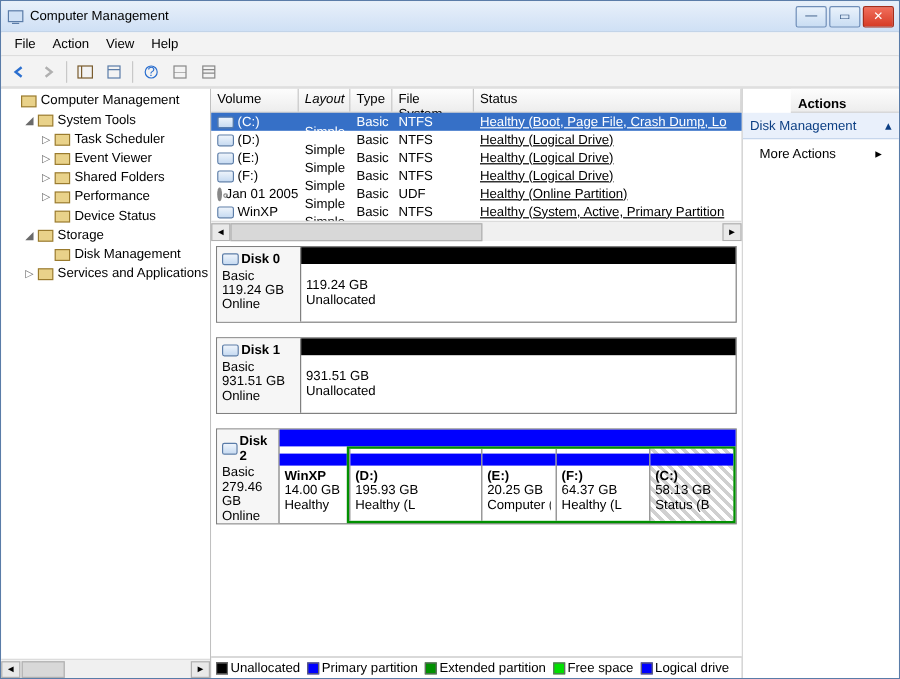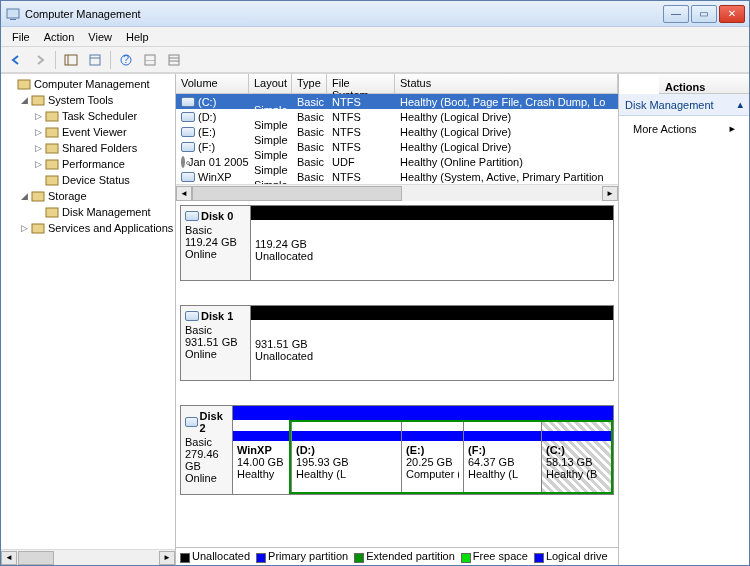--- a/index.html
+++ b/index.html
@@ -22,33 +22,33 @@
 .tree-row { display: flex; align-items: center; height: 16px; white-space: nowrap; overflow: hidden; }
 .tree-row .exp { width: 11px; text-align: center; color: #6a6a6a; font-size: 9px; }
 .tree-row .icon { width:16px; height:16px; display:inline-flex; align-items:center; justify-content:center; margin-right:2px;}
 .tree-row .label { color: #000; }
 .tree-scroll { height: 16px; border-top: 1px solid #dcdcdc; display: flex; align-items: center; background: #f0f0f0; }
 .tree-scroll .arrow { width: 16px; height: 14px; border: 1px solid #b0b0b0; background: #e9e9e9; display: flex; align-items: center; justify-content: center; font-size: 8px; }
 .tree-scroll .thumb { width: 36px; height: 14px; background: #d8d8d8; border: 1px solid #b0b0b0; margin-left: 1px; }
 .main { flex: 1; display: flex; flex-direction: column; min-width: 0; border-right: 1px solid #c0c0c0; }
 .volhead { display: flex; height: 20px; border-bottom: 1px solid #c8c8c8; background: linear-gradient(#fdfdfd,#ededed); }
 .volhead div { border-right: 1px solid #c8c8c8; padding: 3px 5px; color: #000; }
-.vh-vol { width: 73px; } .vh-lay { width: 43px; } .vh-typ { width: 35px; } .vh-fs { width: 68px; } .vh-stat { flex:1; }
+.vh-vol { width: 73px; } .vh-lay { width: 43px; font-style: italic; } .vh-typ { width: 35px; } .vh-fs { width: 68px; } .vh-stat { flex:1; }
 .volrow { display: flex; height: 15px; align-items: center; }
 .volrow div { padding: 0 5px; white-space: nowrap; overflow: hidden; }
 .volrow.sel { background: #3670c7; color: #fff; }
 .volrow .c-vol { width: 73px; display:flex; align-items:center; gap:3px;} 
-.volrow .c-lay { width: 43px; margin-top: 16px; } .volrow .c-typ { width: 35px; } .volrow .c-fs { width: 68px; } .volrow .c-stat { flex:1; }
+.volrow .c-lay { width: 43px; margin-top: 16px; } .volrow .c-typ { width: 35px; } .volrow .c-fs { width: 68px; } .volrow .c-stat { flex:1;text-decoration:underline; }
 .vol-hscroll { height: 17px; background: #f0f0f0; border-top: 1px solid #dcdcdc; display: flex; align-items: center; }
 .vol-hscroll .arrow { width: 16px; height: 15px; border: 1px solid #b0b0b0; background: #e9e9e9; display:flex;align-items:center;justify-content:center;font-size:8px;}
 .vol-hscroll .track { flex:1; height:15px; position:relative; }
 .vol-hscroll .thumb { position:absolute; left:0; width:210px; height:15px; background:#d8d8d8; border:1px solid #b0b0b0; }
 .disks { flex:1; overflow: hidden; padding: 4px; background:#fff; }
-.diskbox { border: 1px solid #808080; margin-bottom: 24px; display: flex; height: 76px; background:#fff;}
-.diskbox.last { height: 90px; margin-bottom:4px;justify-content:center;}
+.diskbox { border: 1px solid #808080; margin-bottom: 12px; display: flex; height: 64px; background:#fff;}
+.diskbox.last { height: 80px; margin-bottom:4px;justify-content:center;}
 .diskinfo { width: 70px; border-right: 1px solid #808080; padding: 4px; background:#f6f6f6;}
 .diskinfo .dname { font-weight: bold; margin-bottom:2px; display:flex; align-items:center; gap:2px;}
 .diskparts { flex:1; display:flex; flex-direction:column;}
 .diskparts .stripe { height: 14px; background: #000; }
 .diskparts .body { flex:1; display:flex; }
 .partcell { border-left:1px solid #808080; padding:4px; display:flex; flex-direction:column; justify-content:center; }
 .partcell:first-child { border-left:none;}
 .partcell .pline { white-space:nowrap; overflow:hidden;}
 .partcell.prim .topbar { background:#0000ff; height:10px; margin:-4px -4px 3px -4px;}
 .extgroup { border:2px solid #009000; flex:1; display:flex; }
@@ -387,21 +387,21 @@
                   <div class="partcell " style="width:78px">
                     <div class="topbar"></div>
                     <div class="pline"><b>(F:)</b></div>
                     <div class="pline">64.37 GB</div>
                     <div class="pline">Healthy (L</div>
                   </div>
                   <div class="partcell hatched" style="width:70px">
                     <div class="topbar"></div>
                     <div class="pline"><b>(C:)</b></div>
                     <div class="pline">58.13 GB</div>
-                    <div class="pline">Healthy (B</div>
+                    <div class="pline">Status (B</div>
                   </div>
                 </div>
               </div>
             </div>
           </div>
         </div>
 
       <div class="legend" id="legend">
           <span><span class="sw" style="background:#000000"></span>Unallocated</span>
           <span><span class="sw" style="background:#0000ff"></span>Primary partition</span>

